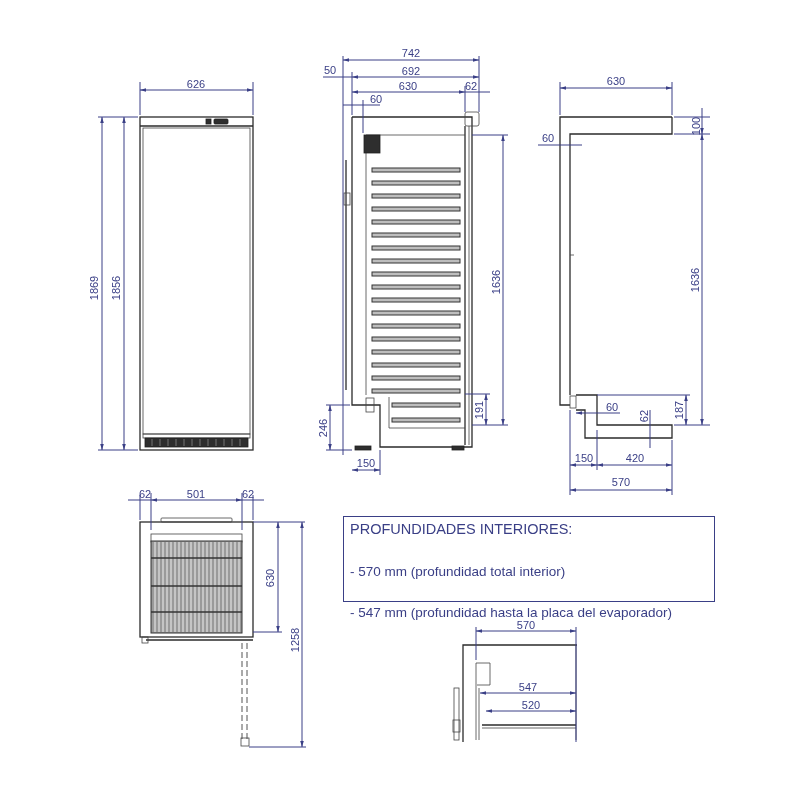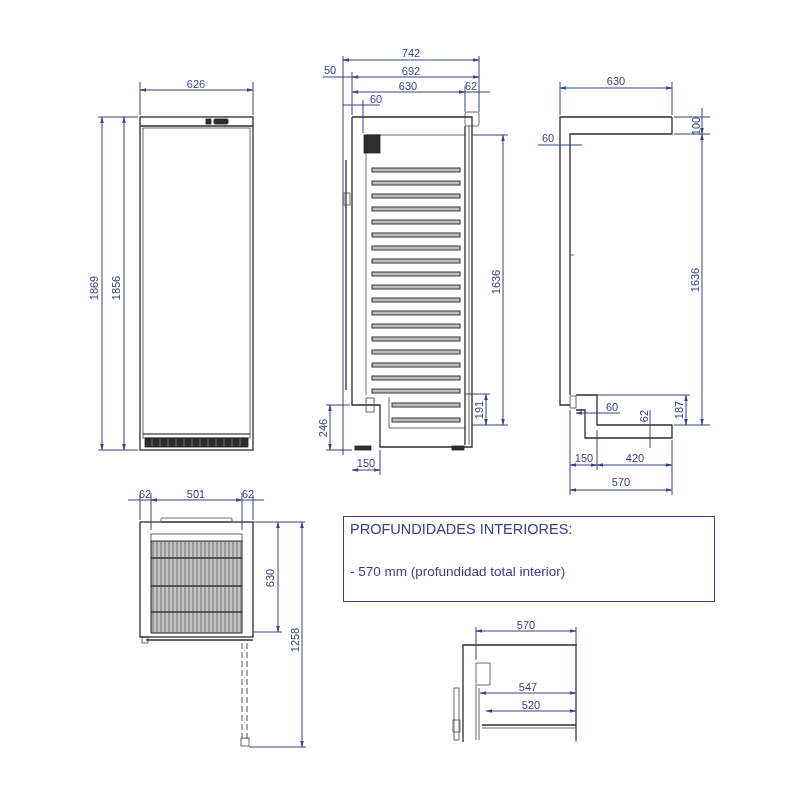--- a/index.html
+++ b/index.html
@@ -277,13 +277,14 @@
     <line class="dim" x1="480" y1="693" x2="576" y2="693" marker-start="url(#ar)" marker-end="url(#ar)"></line>
     <text class="dimtxt" x="528" y="691" text-anchor="middle">547</text>
     <line class="dim" x1="486" y1="711" x2="576" y2="711" marker-start="url(#ar)" marker-end="url(#ar)"></line>
     <text class="dimtxt" x="531" y="709" text-anchor="middle">520</text>
   </g>
 </svg>
 
 <div id="info-box">
   <div id="info-title">PROFUNDIDADES INTERIORES:</div>
   <div class="info-line">- 570 mm (profundidad total interior)</div>
+  <div class="info-line">- 547 mm (profundidad hasta la placa del evaporador)</div>
 </div>
 
 </body></html>

